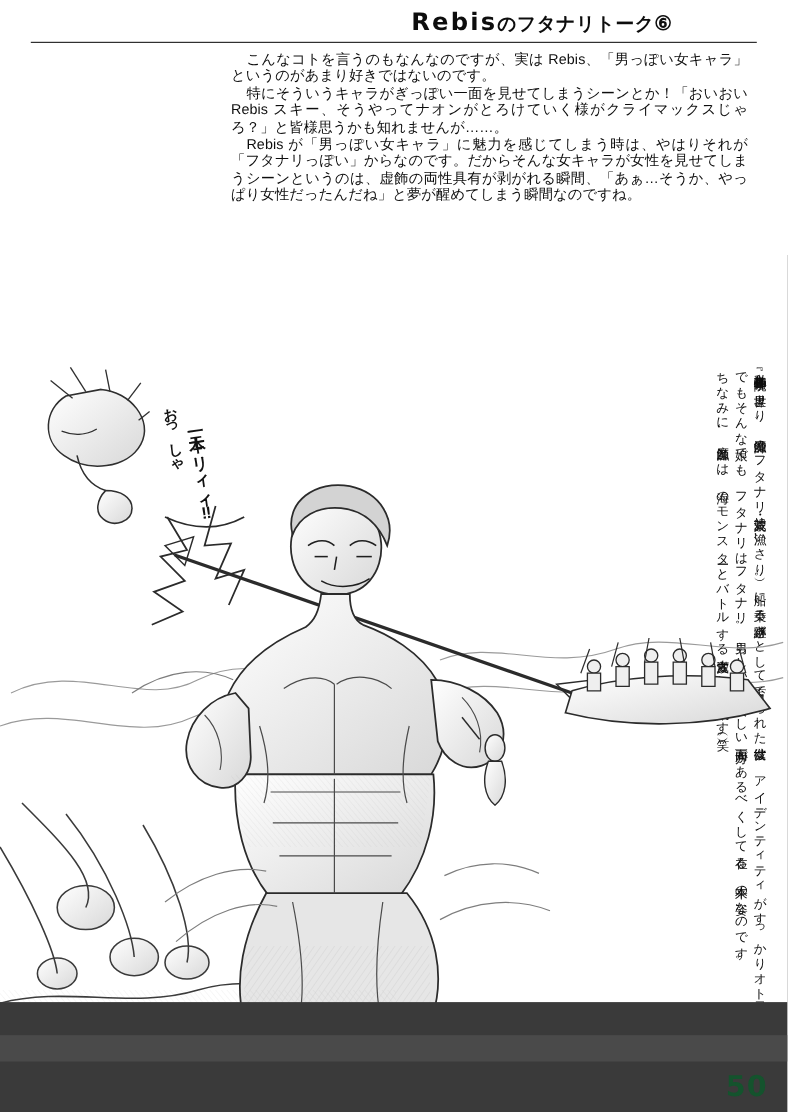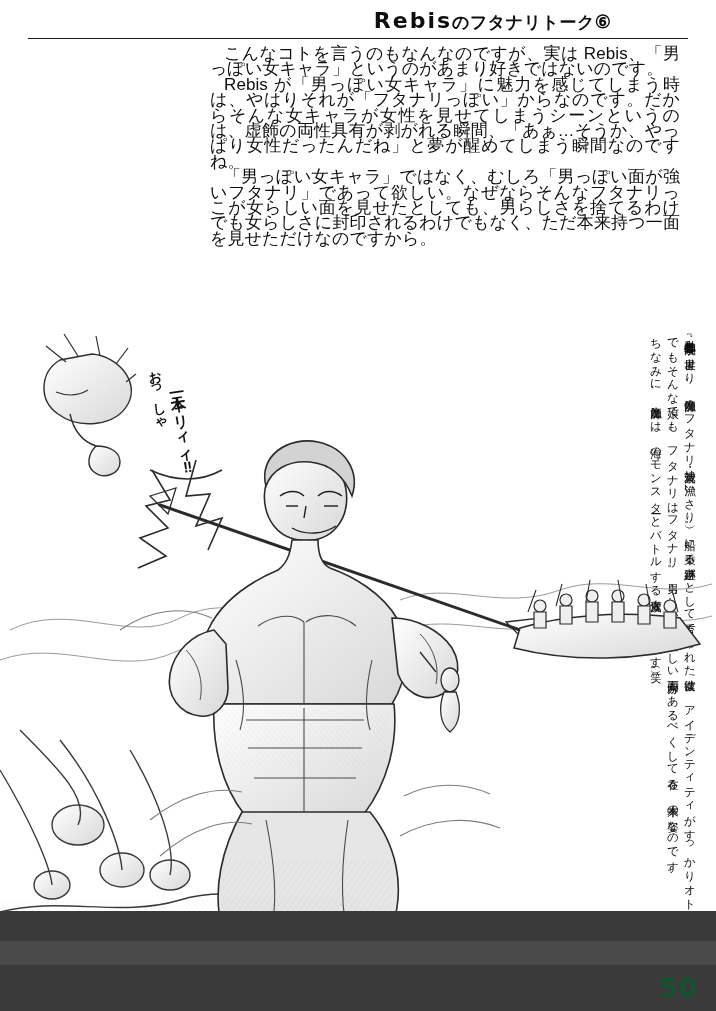--- a/index.html
+++ b/index.html
@@ -57,21 +57,21 @@
   .title-num {
     font-size: 18px;
   }
 
   
   .body-text {
     position: absolute;
     top: 46px;
     left: 210px;
     width: 470px;
-    font-size: 17px;
+    font-size: 13px;
     line-height: 15.4px;
     letter-spacing: 0.1px;
     text-align: justify;
   }
   .body-text p {
     margin: 0;
   }
   .body-text p.indent {
     text-indent: 14px;
   }
@@ -149,22 +149,22 @@
 
 <div class="page">
 
   <div class="header">
     <span class="title-line"><span class="title-rebis">Rebis</span><span class="title-ja">のフタナリトーク</span><span class="title-num">⑥</span></span>
   </div>
   <div class="header-rule"></div>
 
   <div class="body-text">
     <p class="indent">こんなコトを言うのもなんなのですが、実は Rebis、「男っぽい女キャラ」というのがあまり好きではないのです。</p>
+    <p class="indent">特にそういうキャラがぎっぽい一面を見せてしまうシーンとか！「おいおい Rebis スキー、そうやってナオンがとろけていく様がクライマックスじゃろ？」と皆様思うかも知れませんが……。</p>
     <p class="indent">Rebis が「男っぽい女キャラ」に魅力を感じてしまう時は、やはりそれが「フタナリっぽい」からなのです。だからそんな女キャラが女性を見せてしまうシーンというのは、虚飾の両性具有が剥がれる瞬間、「あぁ…そうか、やっぱり女性だったんだね」と夢が醒めてしまう瞬間なのですね。</p>
-    <p class="indent">「男っぽい女キャラ」ではなく、むしろ「男っぽい面が強いフタナリ」であって欲しい。なぜならそんなフタナリっこが女らしい面を見せたとしても、男らしさを捨てるわけでも女らしさに封印されるわけでもなく、ただ本来持つ一面を見せただけなのですから。</p>
   </div>
 
   <div class="vcol">
     <p>『私立音神高等学院』の世界より、魔漁師のフタナリ娘・荒波　漁（いさり）。船に乗る跡継ぎとして育てられた彼女は、アイデンティティがすっかりオトコでもそんな娘でも、フタナリはフタナリ。男らしい面と女らしい面両方があるべくして在る、本来の姿なのです。</p>
     <p class="v-gap">ちなみに、魔漁師とは、海のモンスターとバトルする大変漢らしい職業です（笑）。</p>
   </div>
 
   <div class="art">
     <svg width="716" height="640" viewBox="0 0 716 640" xmlns="http://www.w3.org/2000/svg">
       <defs>

